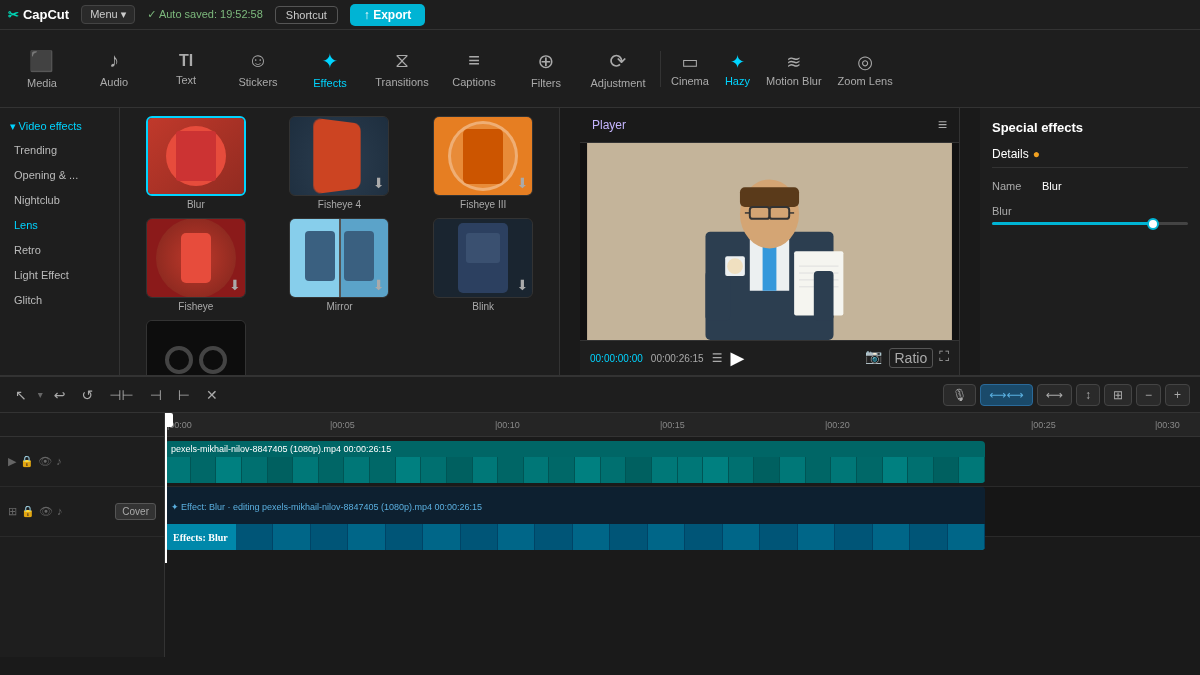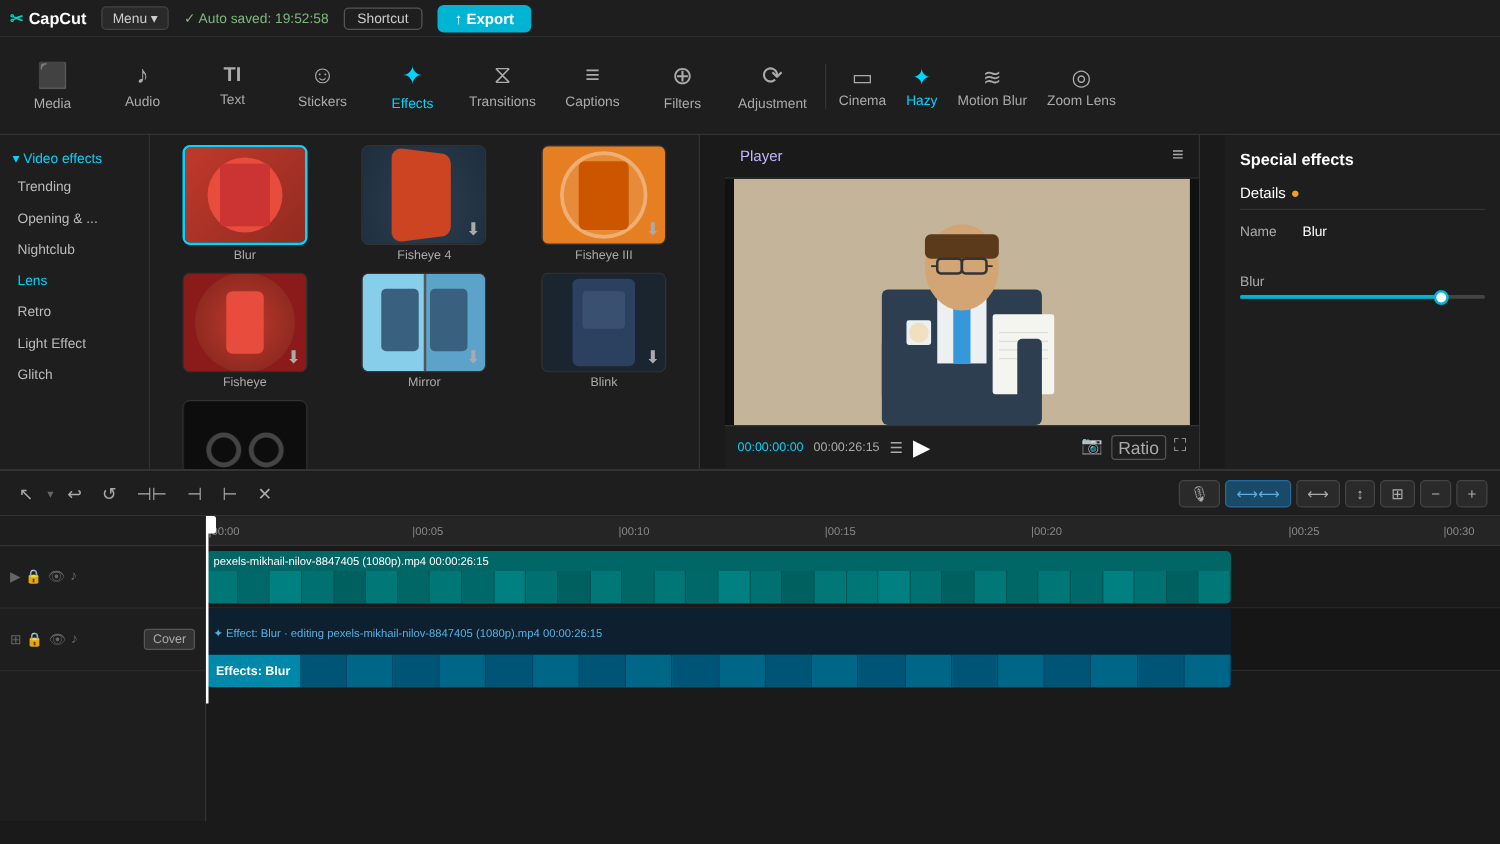--- a/index.html
+++ b/index.html
@@ -46,21 +46,21 @@
     #player-controls .duration { color: #aaa; font-size: 10px; }
     #player-controls .play-btn { color: #fff; font-size: 16px; cursor: pointer; }
     .player-control-icons { display: flex; gap: 6px; margin-left: auto; }
     .player-control-icons span { color: #aaa; cursor: pointer; font-size: 14px; }
     .ratio-btn { border: 1px solid #555; color: #aaa; padding: 1px 5px; border-radius: 3px; font-size: 10px; cursor: pointer; }
 
     
     #right-panel { flex: 1; background: #1e1e1e; padding: 12px; }
     #right-panel .panel-title { color: #fff; font-size: 13px; font-weight: bold; margin-bottom: 12px; }
     #right-panel .details-header { color: #fff; font-size: 12px; border-bottom: 1px solid #333; padding-bottom: 6px; margin-bottom: 12px; display: flex; align-items: center; gap: 4px; }
-    .detail-row { display: flex; align-items: flex-start; margin-bottom: 26px; gap: 10px; }
+    .detail-row { display: flex; align-items: flex-start; margin-bottom: 12px; gap: 10px; }
     .detail-label { color: #aaa; font-size: 11px; width: 40px; }
     .detail-value { color: #fff; font-size: 11px; }
     .slider-container { width: 100%; margin-top: 4px; }
     .slider-track { width: 100%; height: 3px; background: #444; border-radius: 2px; position: relative; }
     .slider-fill { width: 80%; height: 100%; background: #00b4d4; border-radius: 2px; }
     .slider-thumb { width: 12px; height: 12px; background: #fff; border-radius: 50%; position: absolute; top: -4px; left: 79%; border: 2px solid #00b4d4; }
 
     
     #timeline { height: 280px; background: #1a1a1a; border-top: 2px solid #333; }
     #timeline-toolbar { display: flex; align-items: center; background: #1e1e1e; border-bottom: 1px solid #333; height: 36px; padding: 0 10px; gap: 6px; }
@@ -442,21 +442,21 @@
           </div>
         </div>
       </div>
 
       <div class="timeline-track-area" style="width:1040px;background:#161616;">
 
         <div style="height:37px;background:#0d2030;border-radius:3px 3px 0 0;width:820px;display:flex;align-items:flex-end;padding:12px 6px;">
           <span style="color:#5aafdf;font-size:9px;white-space:nowrap;overflow:hidden;">✦ Effect: Blur · editing  pexels-mikhail-nilov-8847405 (1080p).mp4  00:00:26:15</span>
         </div>
 
-        <div style="width:820px;height:26px;background:#0088aa;border-radius:0 0 4px 4px;overflow:hidden;display:flex;align-items:center;">
+        <div style="width:820px;height:26px;background:#0088aa;border-radius:0 0 4px 4px;overflow:hidden;display:flex;align-items:center;font-family:Liberation Serif, serif;">
           <span style="color:#fff;font-size:10px;font-weight:bold;padding:0 8px;white-space:nowrap;">Effects:  Blur</span>
 
           <div style="flex:1;display:flex;height:100%;overflow:hidden;">
             <div style="flex:1;background:#005577;border-right:1px solid #004466;min-width:16px;"></div>
             <div style="flex:1;background:#006688;border-right:1px solid #004466;min-width:16px;"></div>
             <div style="flex:1;background:#005577;border-right:1px solid #004466;min-width:16px;"></div>
             <div style="flex:1;background:#006688;border-right:1px solid #004466;min-width:16px;"></div>
             <div style="flex:1;background:#005577;border-right:1px solid #004466;min-width:16px;"></div>
             <div style="flex:1;background:#006688;border-right:1px solid #004466;min-width:16px;"></div>
             <div style="flex:1;background:#005577;border-right:1px solid #004466;min-width:16px;"></div>

